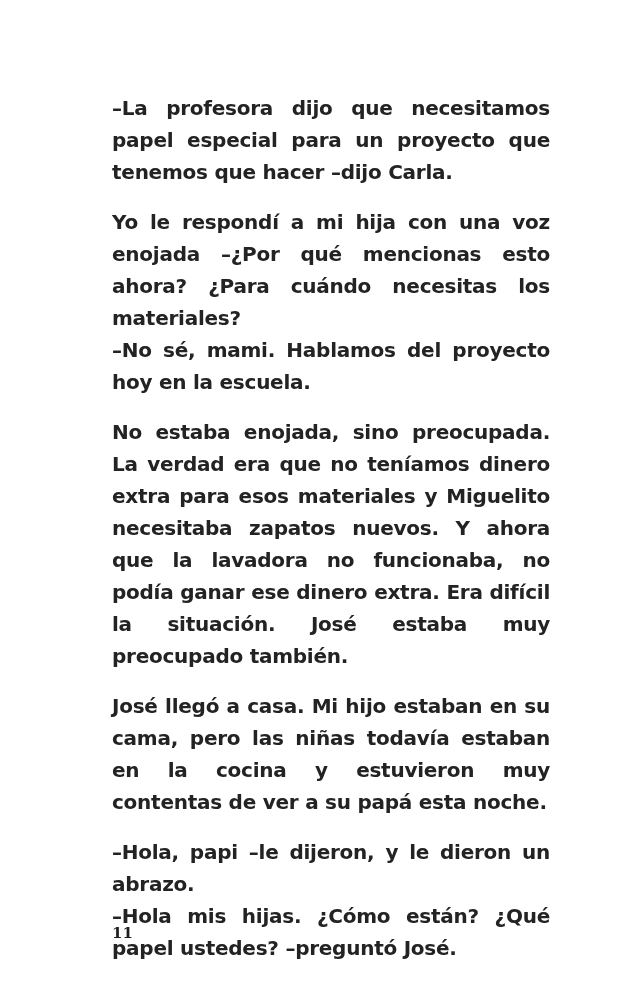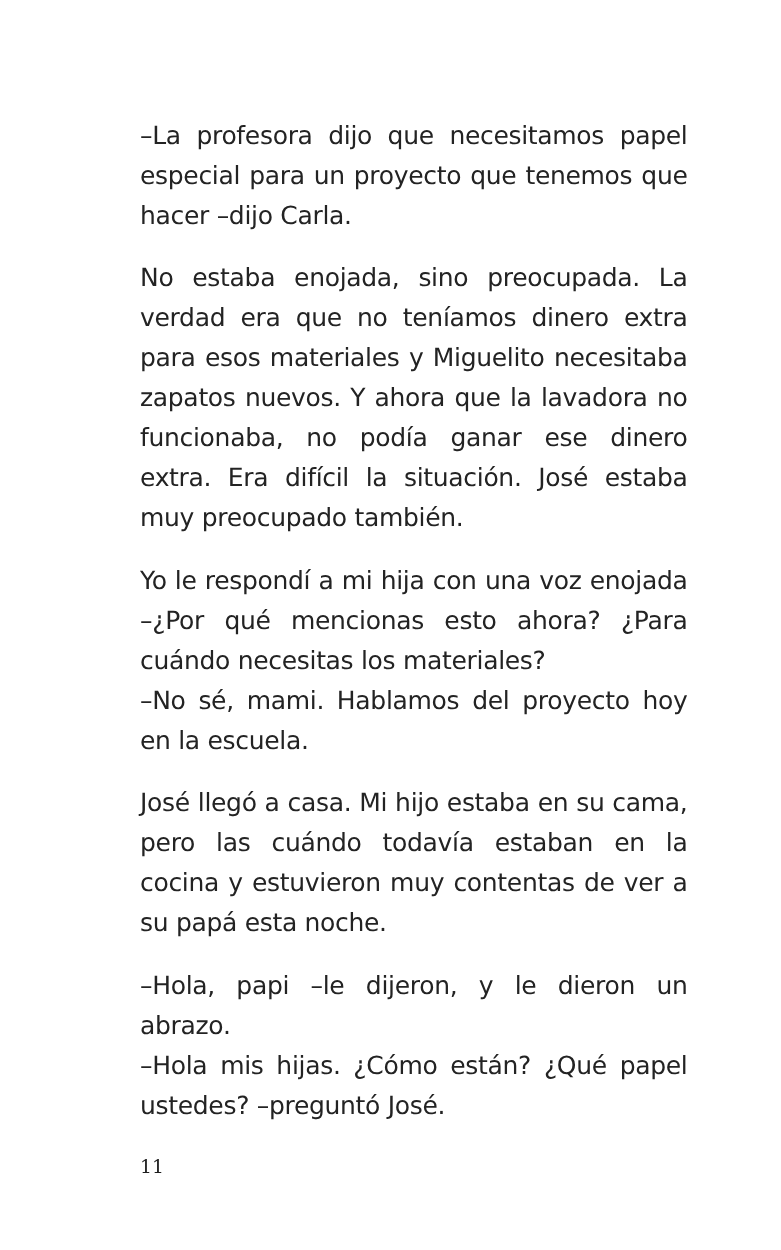--- a/index.html
+++ b/index.html
@@ -6,20 +6,21 @@
     margin: 0;
     padding: 0;
   }
   .book-page {
     position: relative;
     width: 625px;
     height: 1000px;
     background: #ffffff;
     overflow: hidden;
     font-family: "DejaVu Sans", sans-serif;
+    font-weight: bold;
   }
   .text-column {
     position: absolute;
     left: 112px;
     top: 92px;
     width: 438px;
   }
   .text-block {
     margin: 0 0 18px 0;
   }
@@ -51,30 +52,30 @@
 <body>
 
 <div class="book-page">
   <div class="text-column">
 
     <div class="text-block">
       <p class="para">–La profesora dijo que necesitamos papel especial para un proyecto que tenemos que hacer –dijo Carla.</p>
     </div>
 
     <div class="text-block">
-      <p class="para">No estaba enojada, sino preocupada. La verdad era que no teníamos dinero extra para esos materiales y Miguelito necesitaba zapatos nuevos. Y ahora que la lavadora no funcionaba, no podía ganar ese dinero extra. Era difícil la situación. José estaba muy preocupado también.</p>
-    </div>
-
-    <div class="text-block">
       <p class="para">Yo le respondí a mi hija con una voz enojada –¿Por qué mencionas esto ahora? ¿Para cuándo necesitas los materiales?</p>
       <p class="para">–No sé, mami. Hablamos del proyecto hoy en la escuela.</p>
     </div>
 
     <div class="text-block">
-      <p class="para">José llegó a casa. Mi hijo estaba en su cama, pero las cuándo todavía estaban en la cocina y estuvieron muy contentas de ver a su papá esta noche.</p>
+      <p class="para">No estaba enojada, sino preocupada. La verdad era que no teníamos dinero extra para esos materiales y Miguelito necesitaba zapatos nuevos. Y ahora que la lavadora no funcionaba, no podía ganar ese dinero extra. Era difícil la situación. José estaba muy preocupado también.</p>
+    </div>
+
+    <div class="text-block">
+      <p class="para">José llegó a casa. Mi hijo estaban en su cama, pero las niñas todavía estaban en la cocina y estuvieron muy contentas de ver a su papá esta noche.</p>
     </div>
 
     <div class="text-block">
       <p class="para">–Hola, papi –le dijeron, y le dieron un abrazo.</p>
       <p class="para">–Hola mis hijas. ¿Cómo están? ¿Qué papel ustedes? –preguntó José.</p>
     </div>
 
   </div>
 
   <div class="page-number">11</div>

